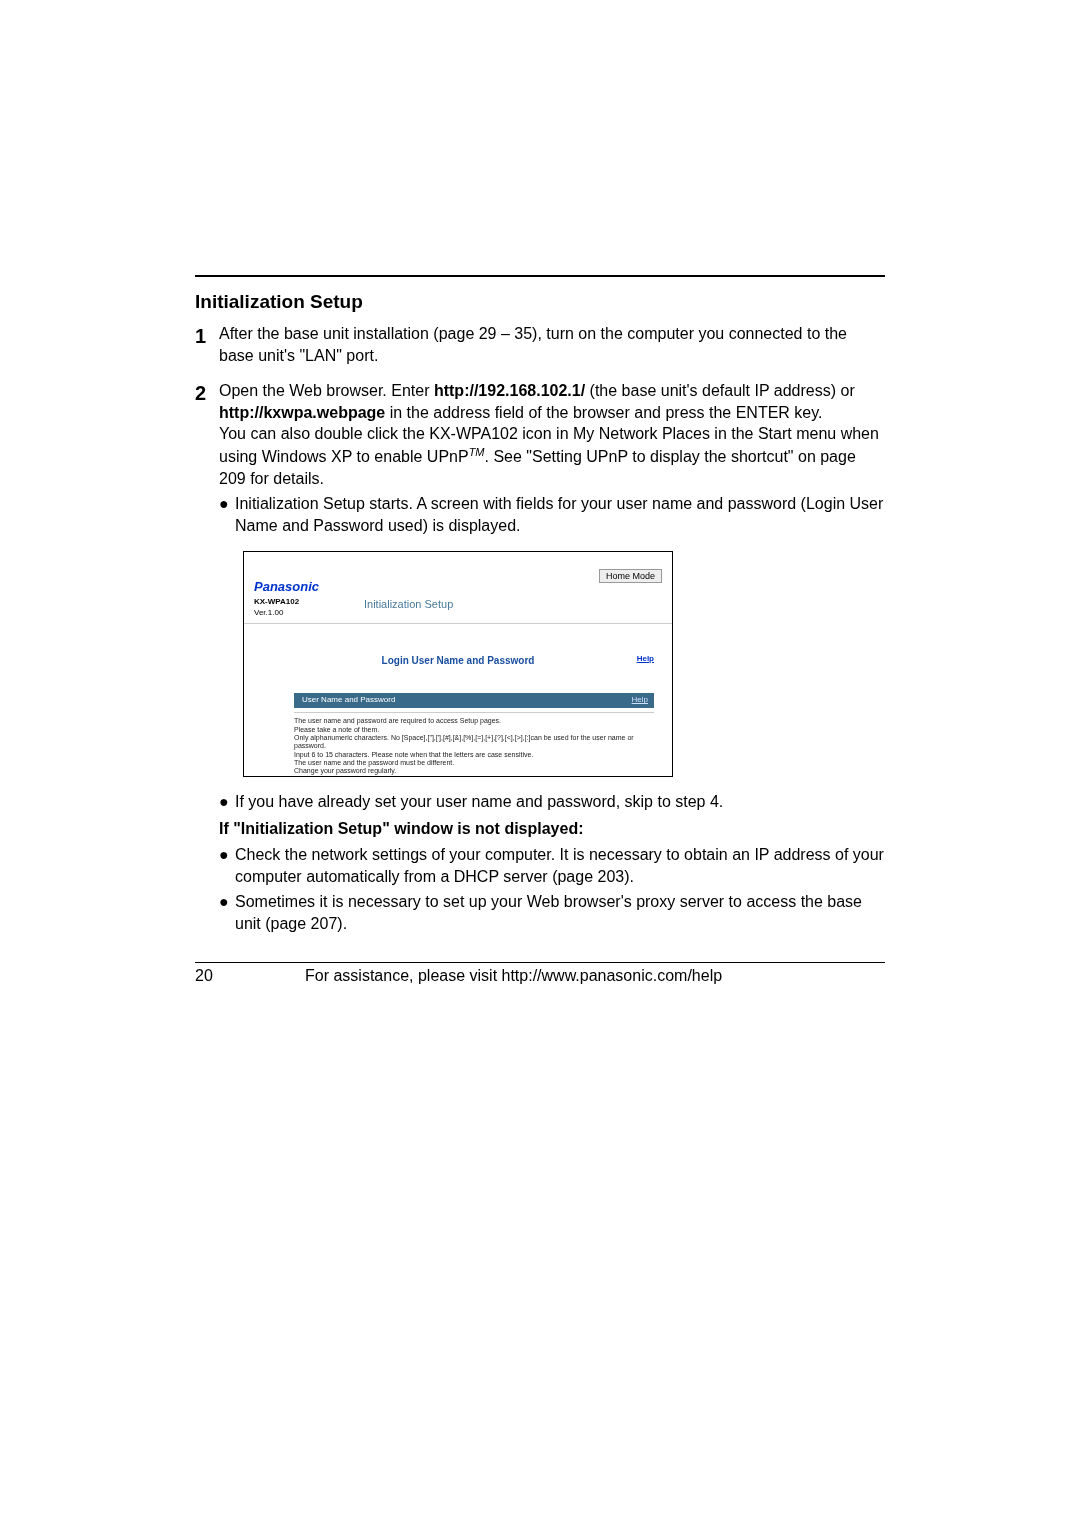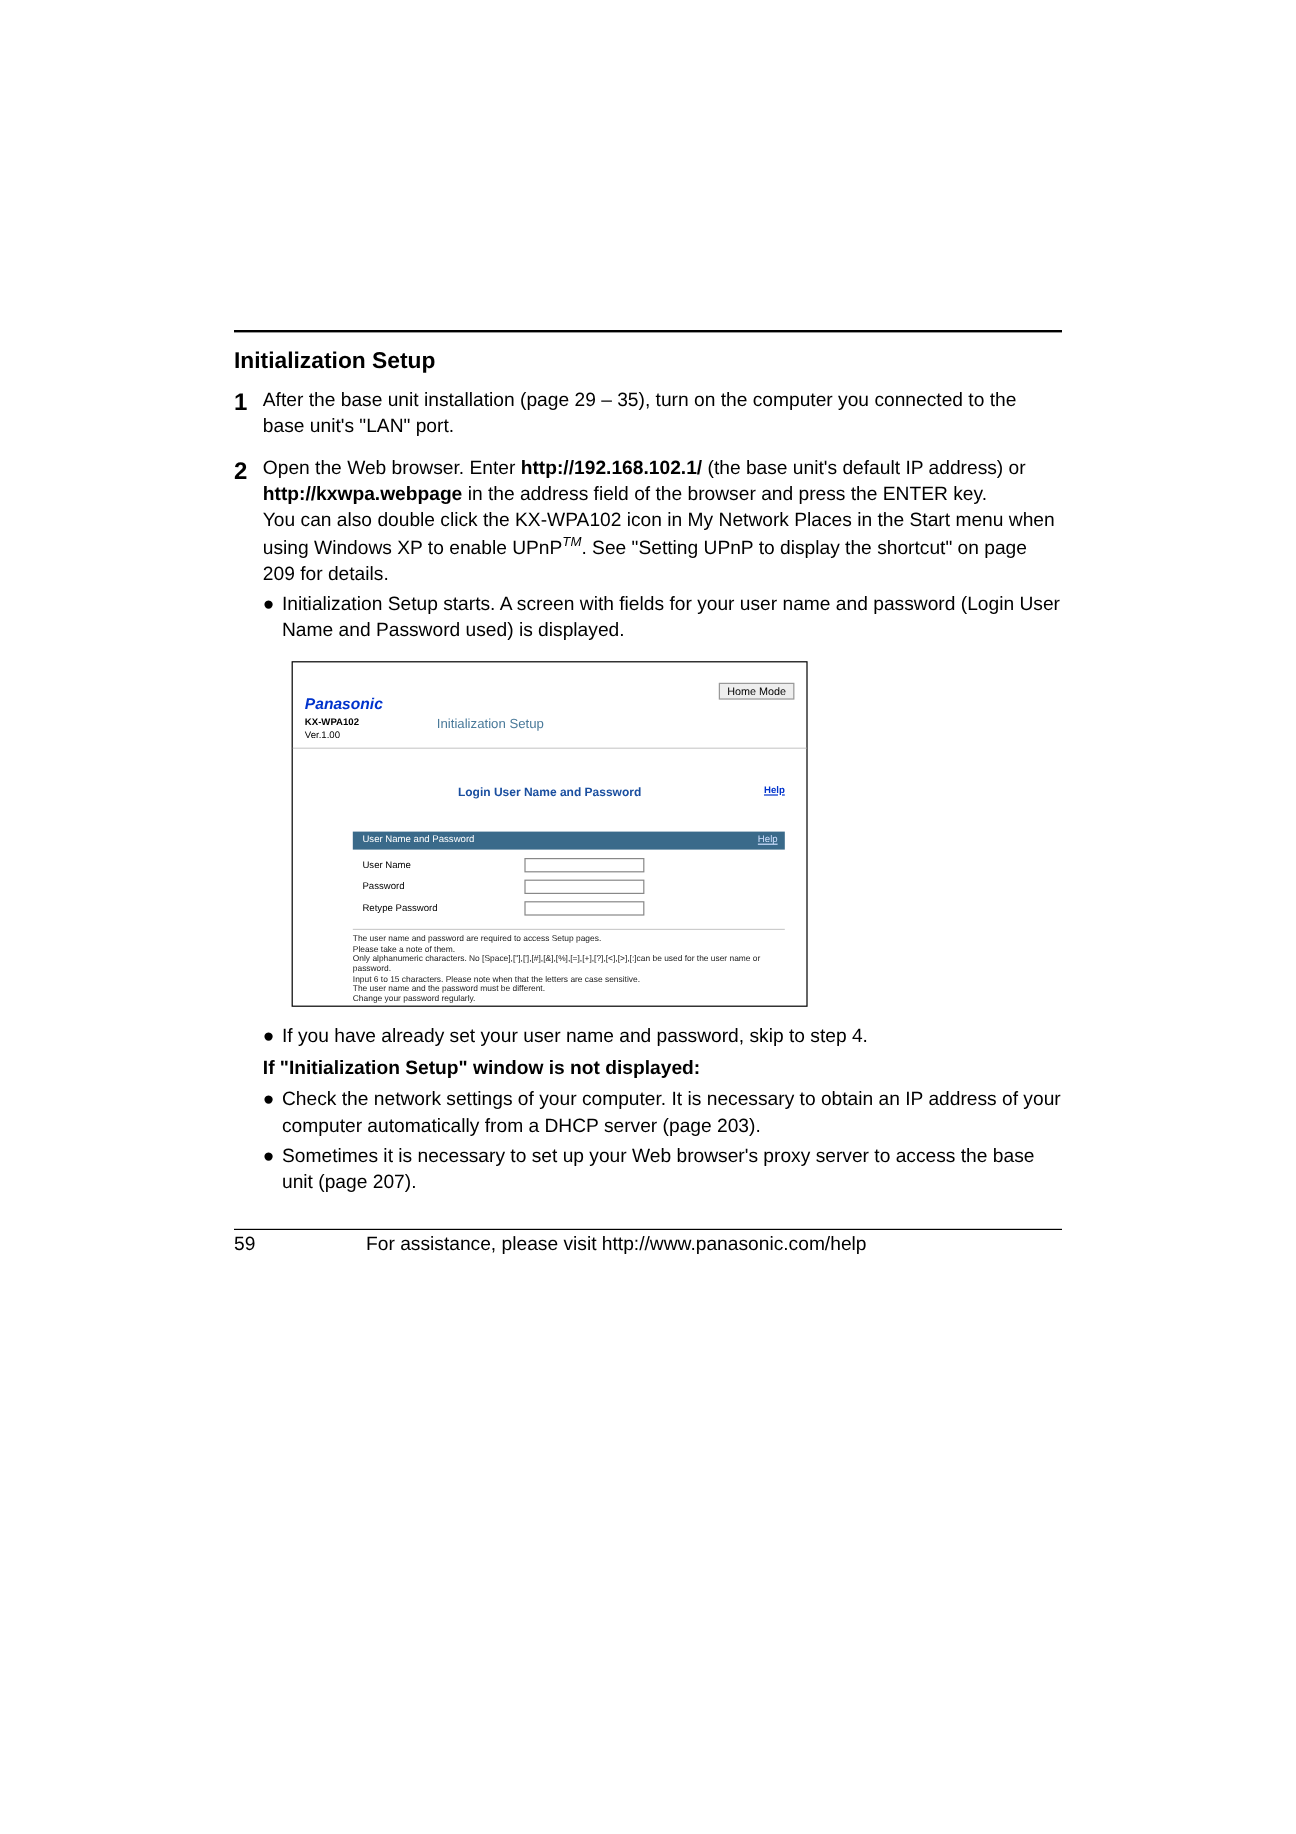--- a/index.html
+++ b/index.html
@@ -227,34 +227,20 @@
         </div>
         <hr class="ss-hr">
         <div class="login-title">
           <span>Login User Name and Password</span>
           <a class="help-link">Help</a>
         </div>
         <div class="band">
           <span>User Name and Password</span>
           <a class="help-link">Help</a>
         </div>
-        <div class="form">
-          <div class="form-row">
-            <span class="lbl">User Name</span>
-            <input type="text" style="">
-          </div>
-          <div class="form-row">
-            <span class="lbl">Password</span>
-            <input type="password" style="">
-          </div>
-          <div class="form-row">
-            <span class="lbl">Retype Password</span>
-            <input type="password" style="">
-          </div>
-        </div>
         <div class="notes">
           <div>The user name and password are required to access Setup pages.</div>
           <div>Please take a note of them.</div>
           <div>Only alphanumeric characters. No [Space],["],['],[#],[&amp;],[%],[=],[+],[?],[&lt;],[&gt;],[:]can be used for the user name or password.</div>
           <div>Input 6 to 15 characters. Please note when that the letters are case sensitive.</div>
           <div>The user name and the password must be different.</div>
           <div>Change your password regularly.</div>
         </div>
       </div>
 
@@ -272,16 +258,16 @@
           <div class="blt">●</div>
           <div class="btxt">Sometimes it is necessary to set up your Web browser's proxy server to access the base unit (page 207).</div>
         </div>
       </div>
 
     </div>
   </div>
 
   <hr class="footer-hr">
   <div class="footer">
-    <div class="pgnum">59</div>
+    <div class="pgnum">20</div>
     <div class="assist">For assistance, please visit http://www.panasonic.com/help</div>
   </div>
 </div>
 
 </body></html>

